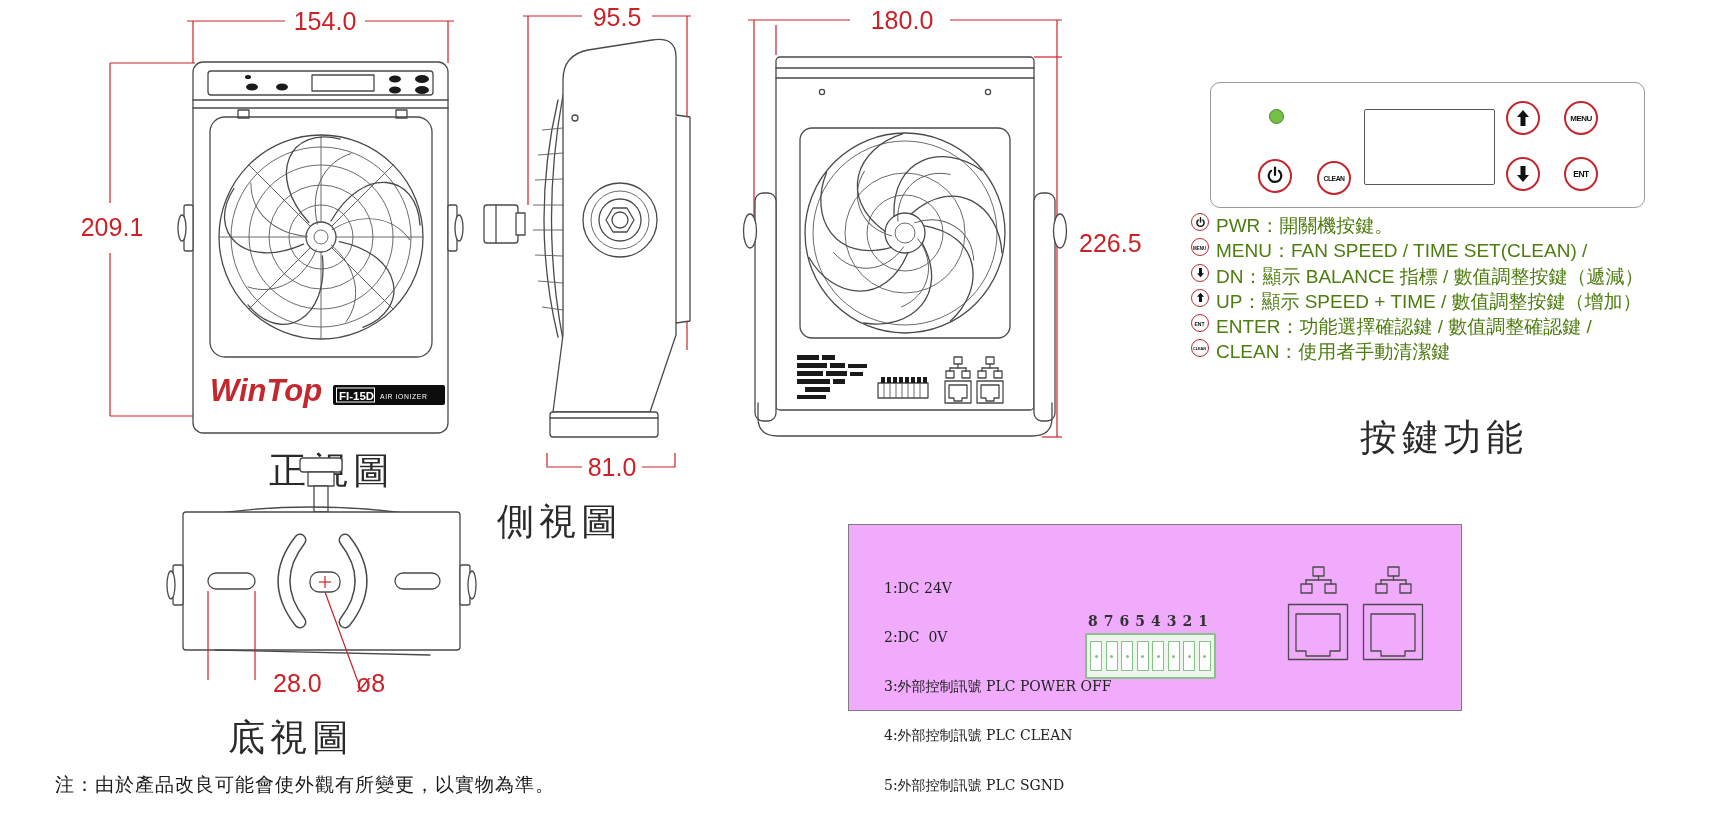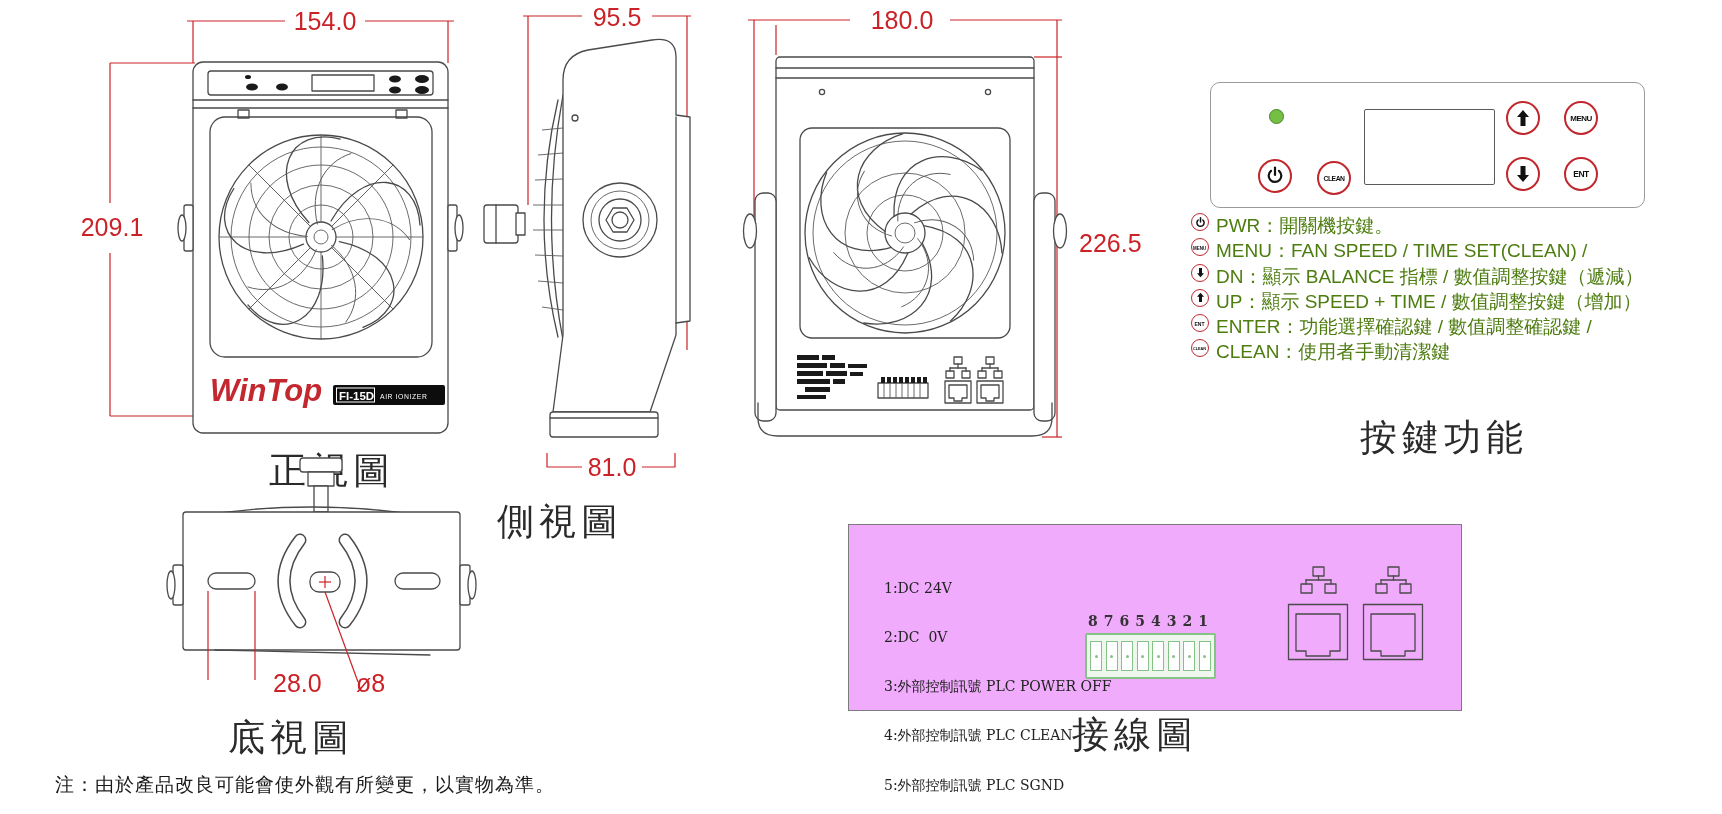--- a/index.html
+++ b/index.html
@@ -471,16 +471,15 @@
         <line x1="32" y1="15" x2="32" y2="19" class="draw"></line>
         <rect x="2" y="19" width="11" height="9" class="draw"></rect>
         <rect x="26" y="19" width="11" height="9" class="draw"></rect>
       </svg>
       <svg width="62" height="58" viewBox="0 0 62 58">
         <rect x="1.5" y="1.5" width="59" height="55" class="draw"></rect>
         <path d="M9 48 V11 H53 V48 H43 V53 H19 V48 Z" class="draw"></path>
       </svg>
     </div>
   </div>
-  <div class="vtitle" style="left:1035px;top:710px;width:200px;">接線圖</div>
 
   <div class="note">注：由於產品改良可能會使外觀有所變更，以實物為準。</div>
 </div>
 
 </body></html>

